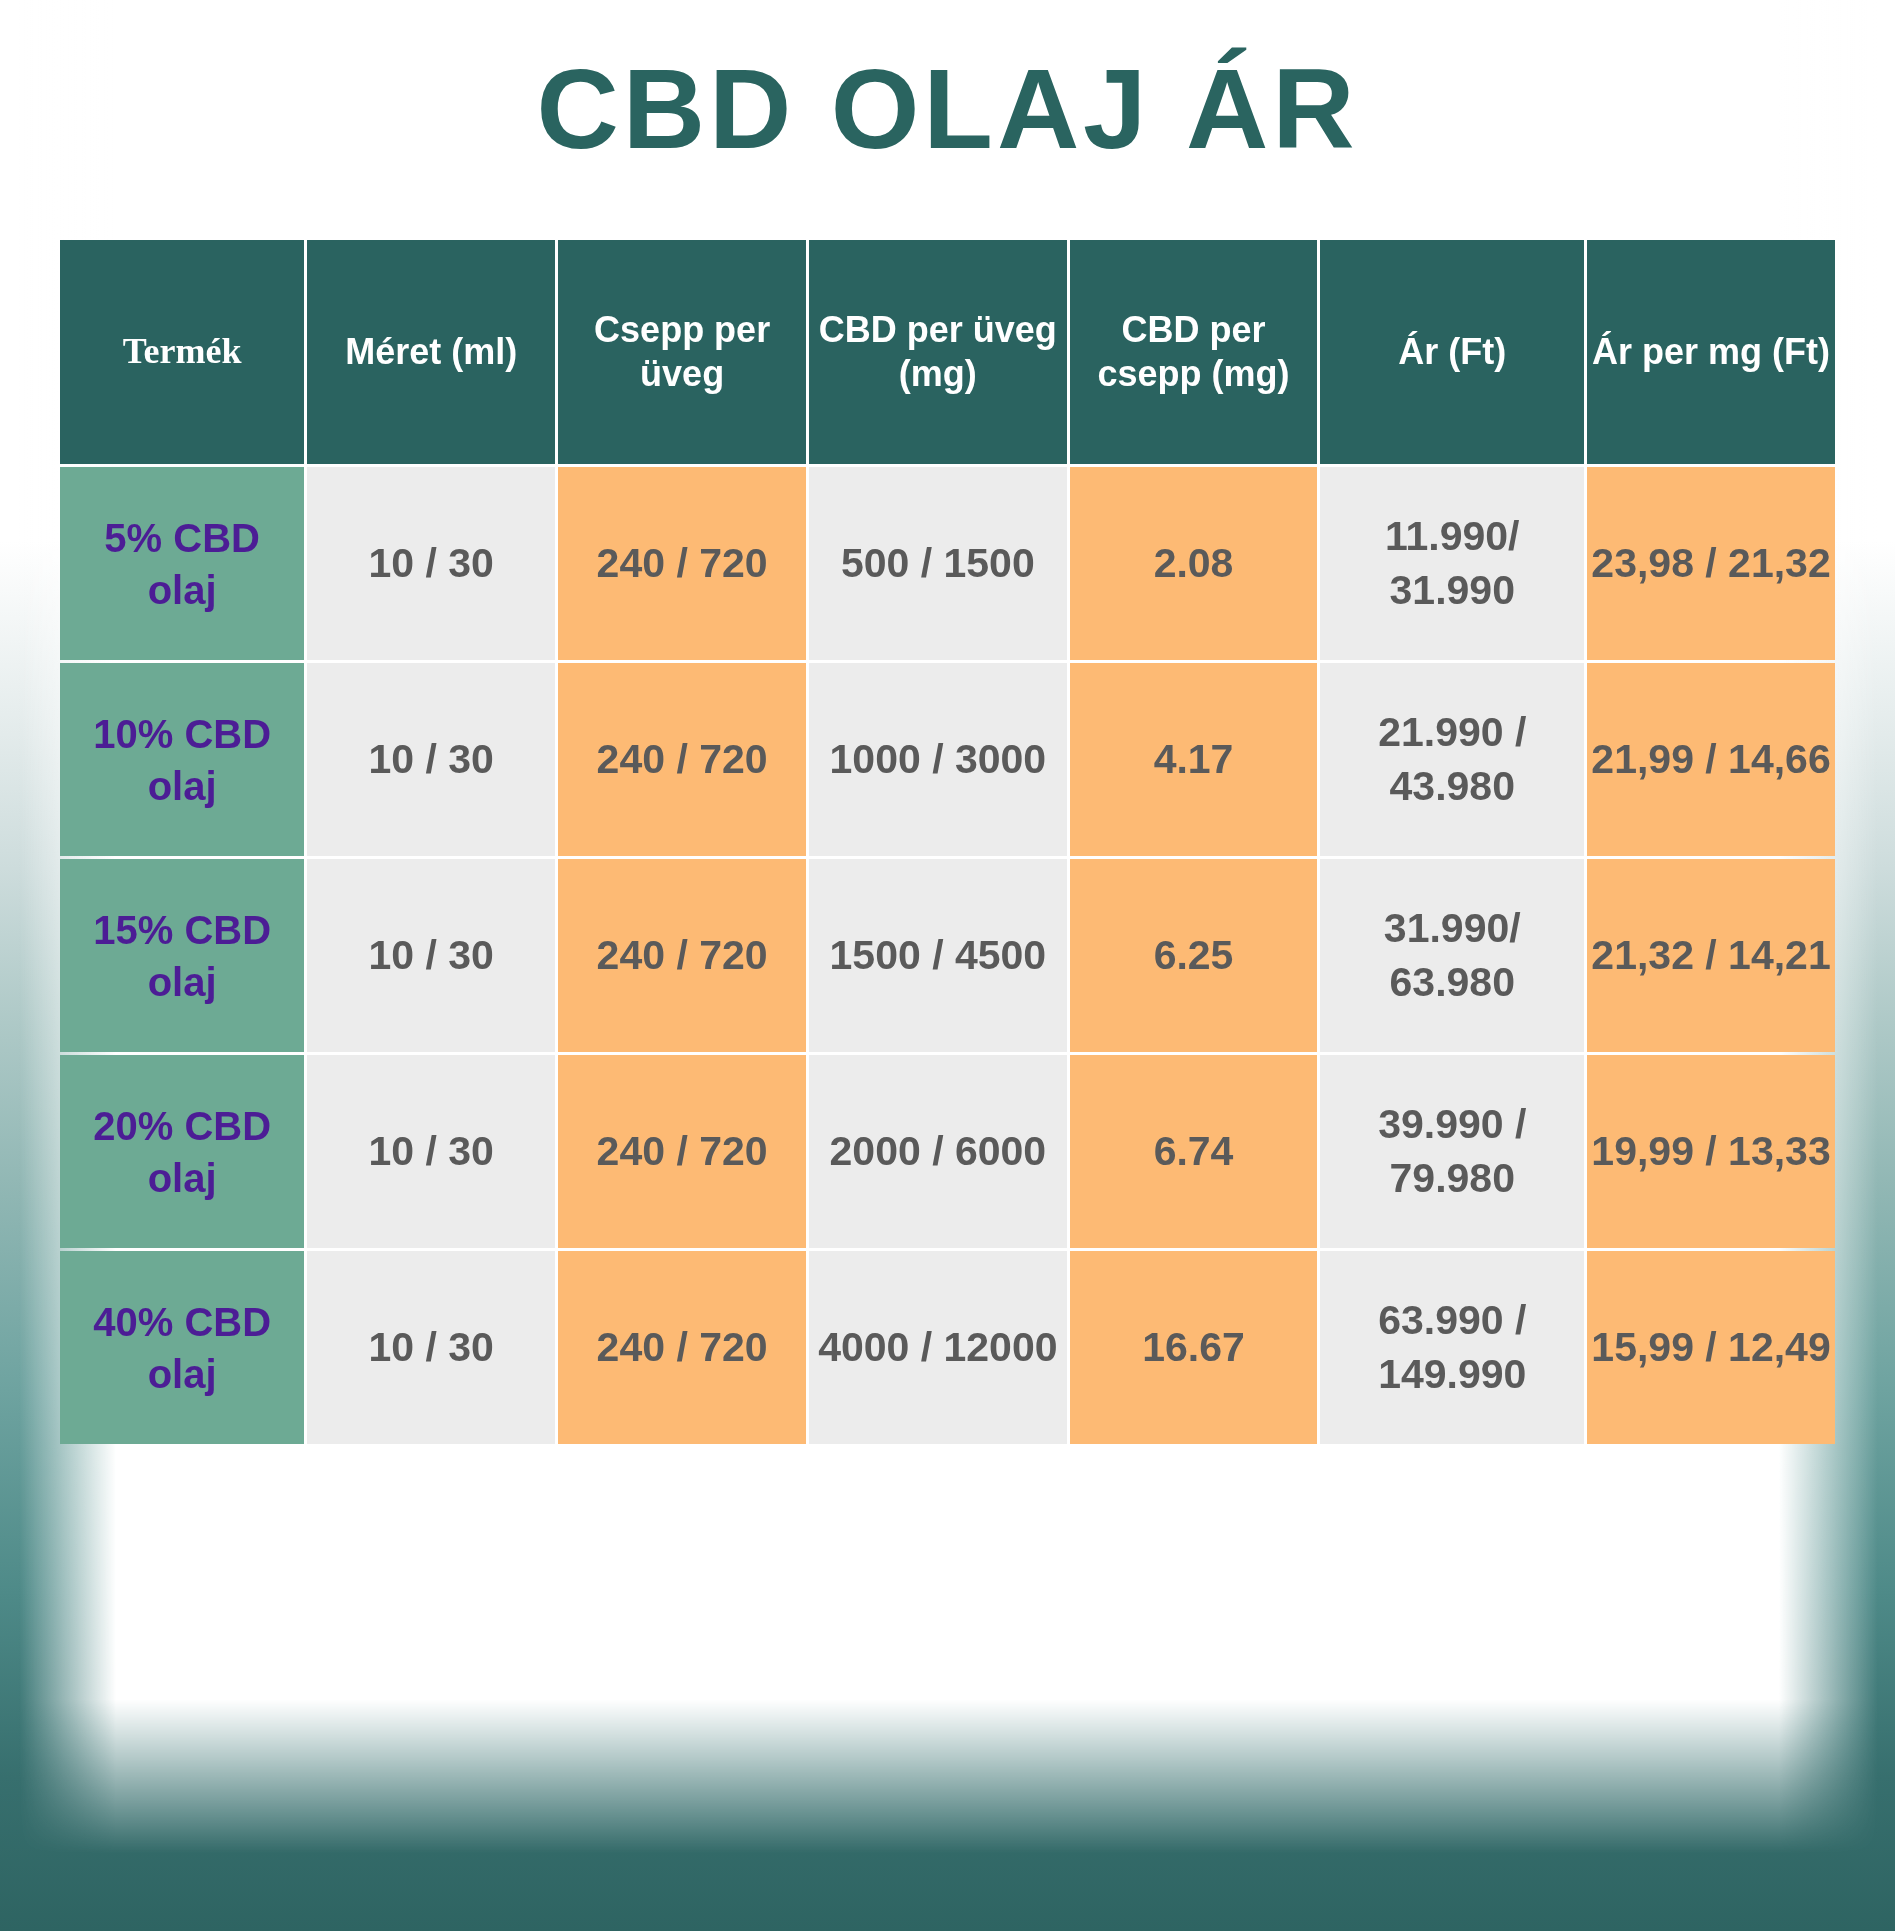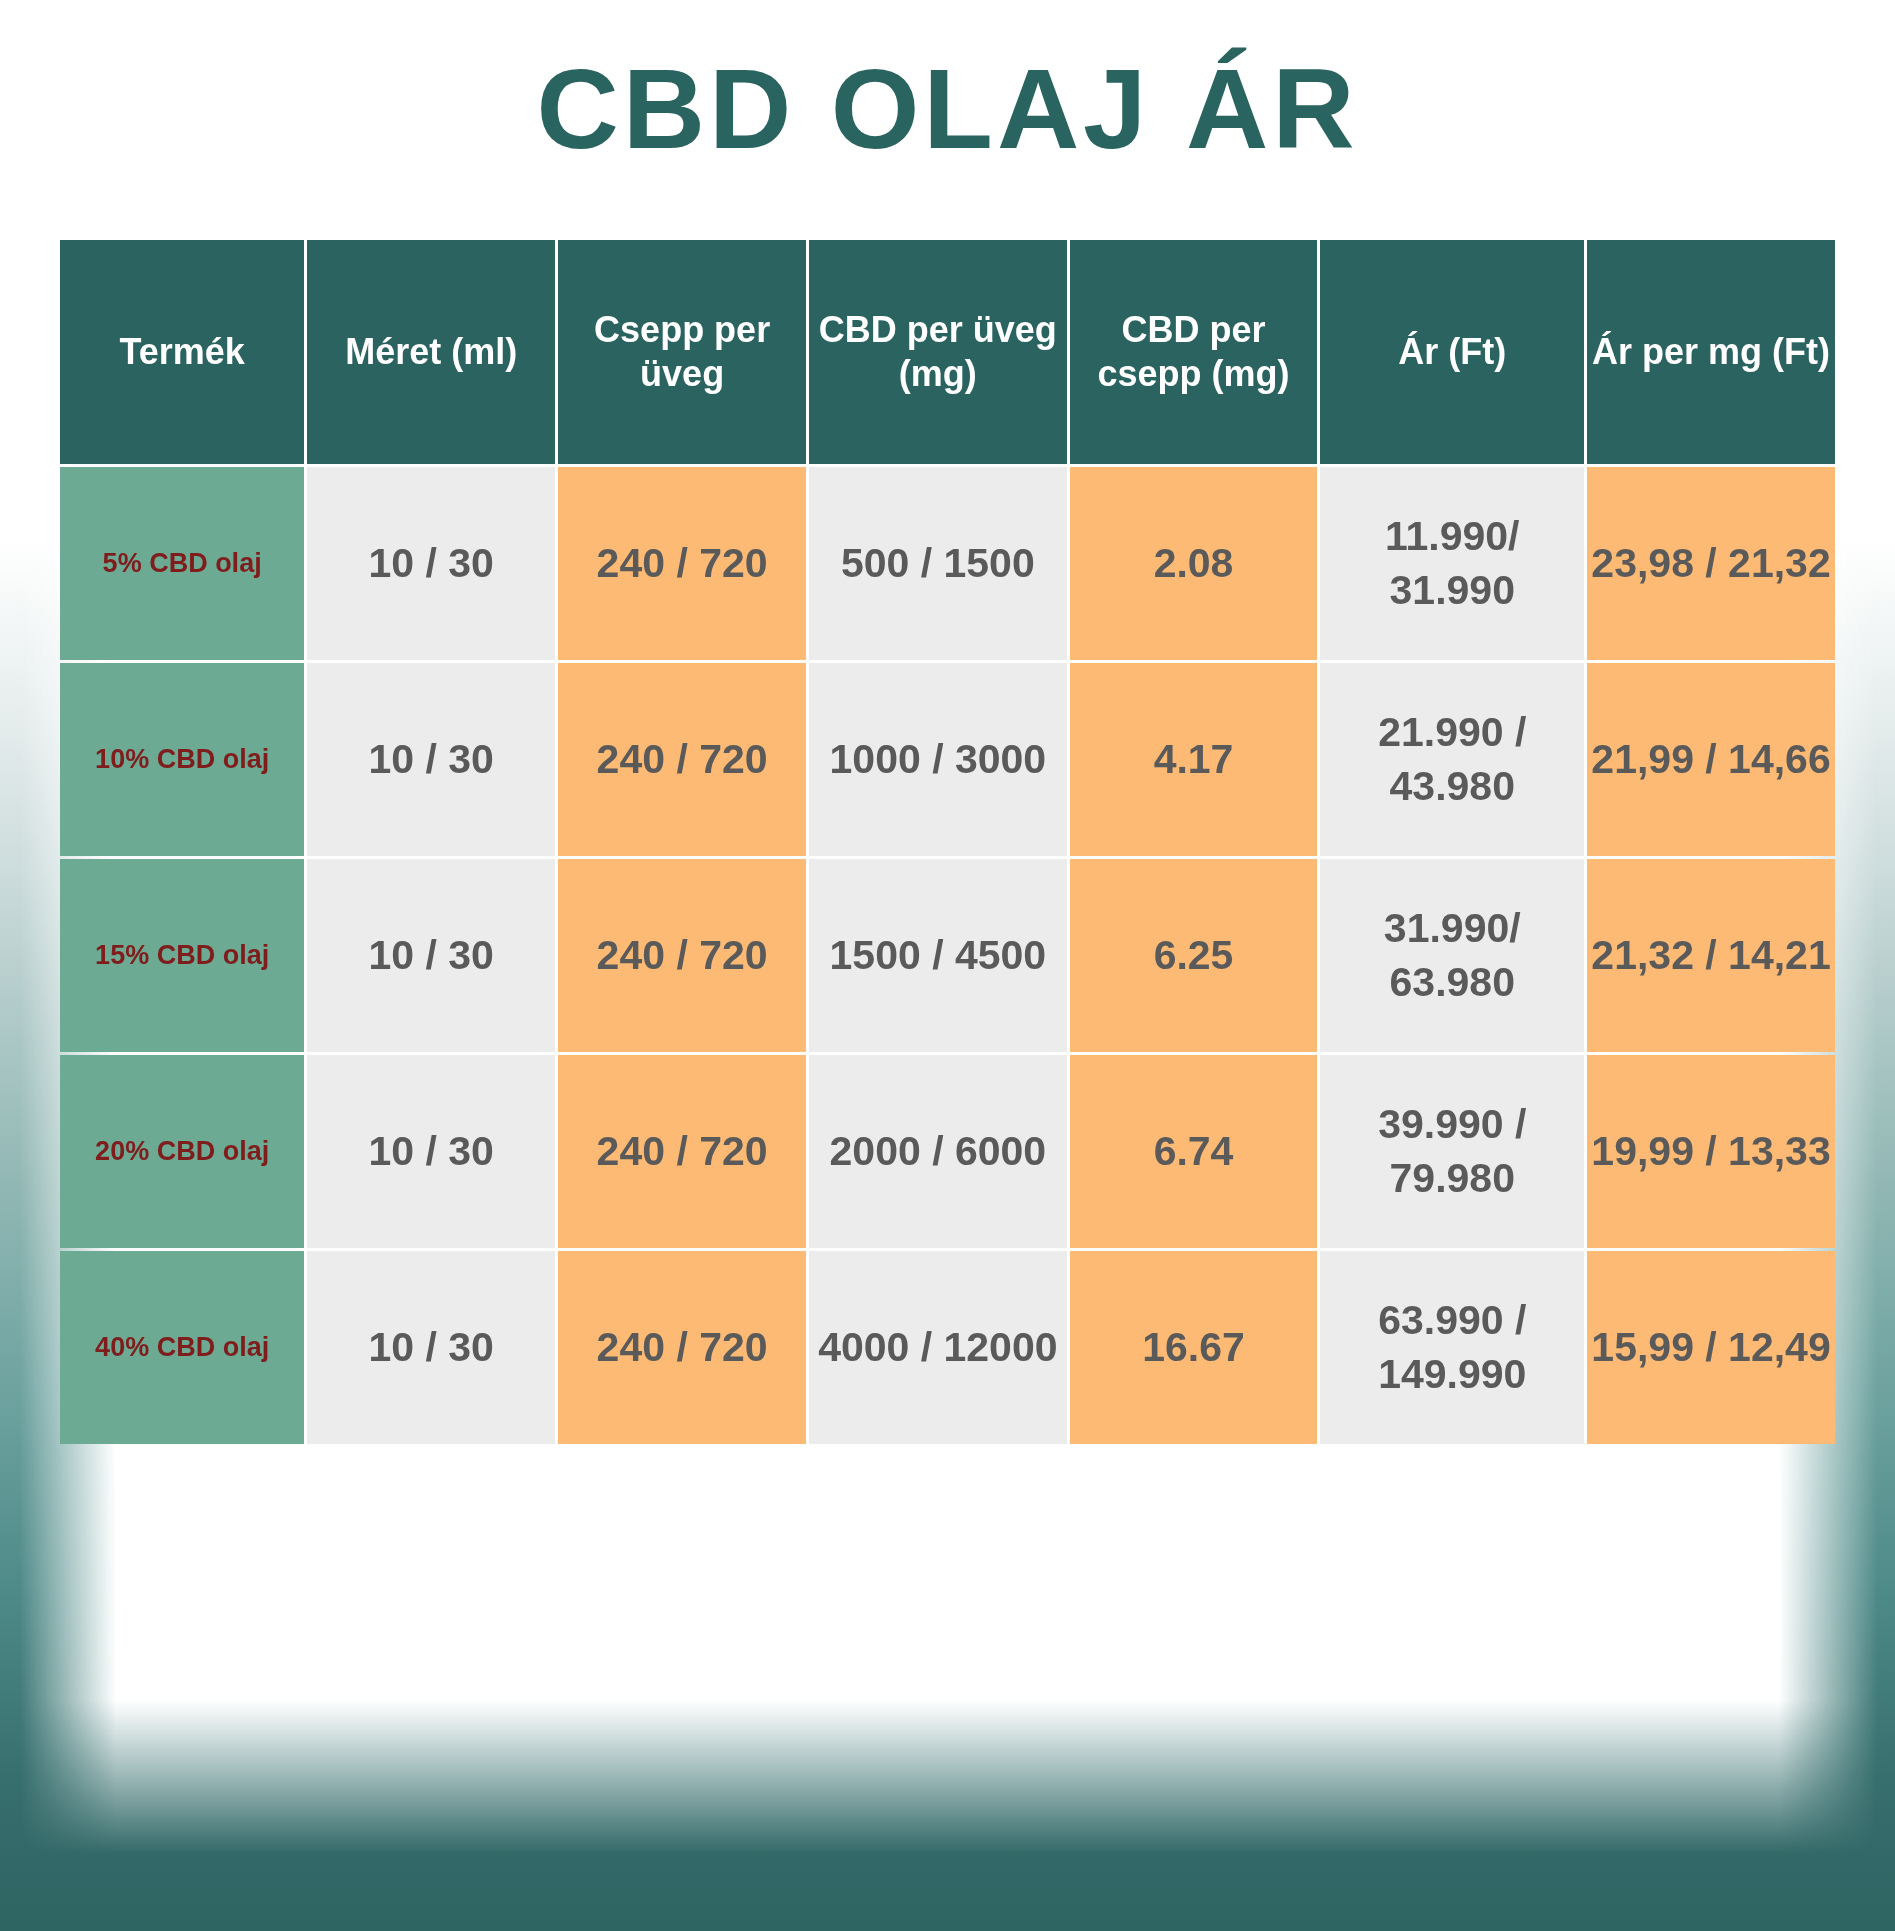--- a/index.html
+++ b/index.html
@@ -83,36 +83,37 @@
     font-size: 36px;
     font-weight: 700;
     line-height: 1.22;
     height: 224px;
     padding: 5.8px 9.7px;
     box-sizing: border-box;
   }
   thead th.first-head {
     padding-left: 13.5px;
     padding-right: 13.5px;
+    font-family: Liberation Serif, serif;
   }
 
   tbody td {
     font-size: 41px;
     font-weight: 700;
     color: #5a5a5a;
     line-height: 1.30;
     height: 193px;
     padding: 7.7px 5.8px;
     box-sizing: border-box;
     background: #fdba74;
   }
   tbody td.product {
     background: #6daa94;
-    color: #7f1d1d;
-    font-size: 27px;
+    color: #4c1d95;
+    font-size: 40px;
     line-height: 1.30;
     padding-left: 11.6px;
     padding-right: 11.6px;
   }
   tbody td.alt {
     background: #ececec;
   }
 
   
   col.c0 { width: 203px; }

